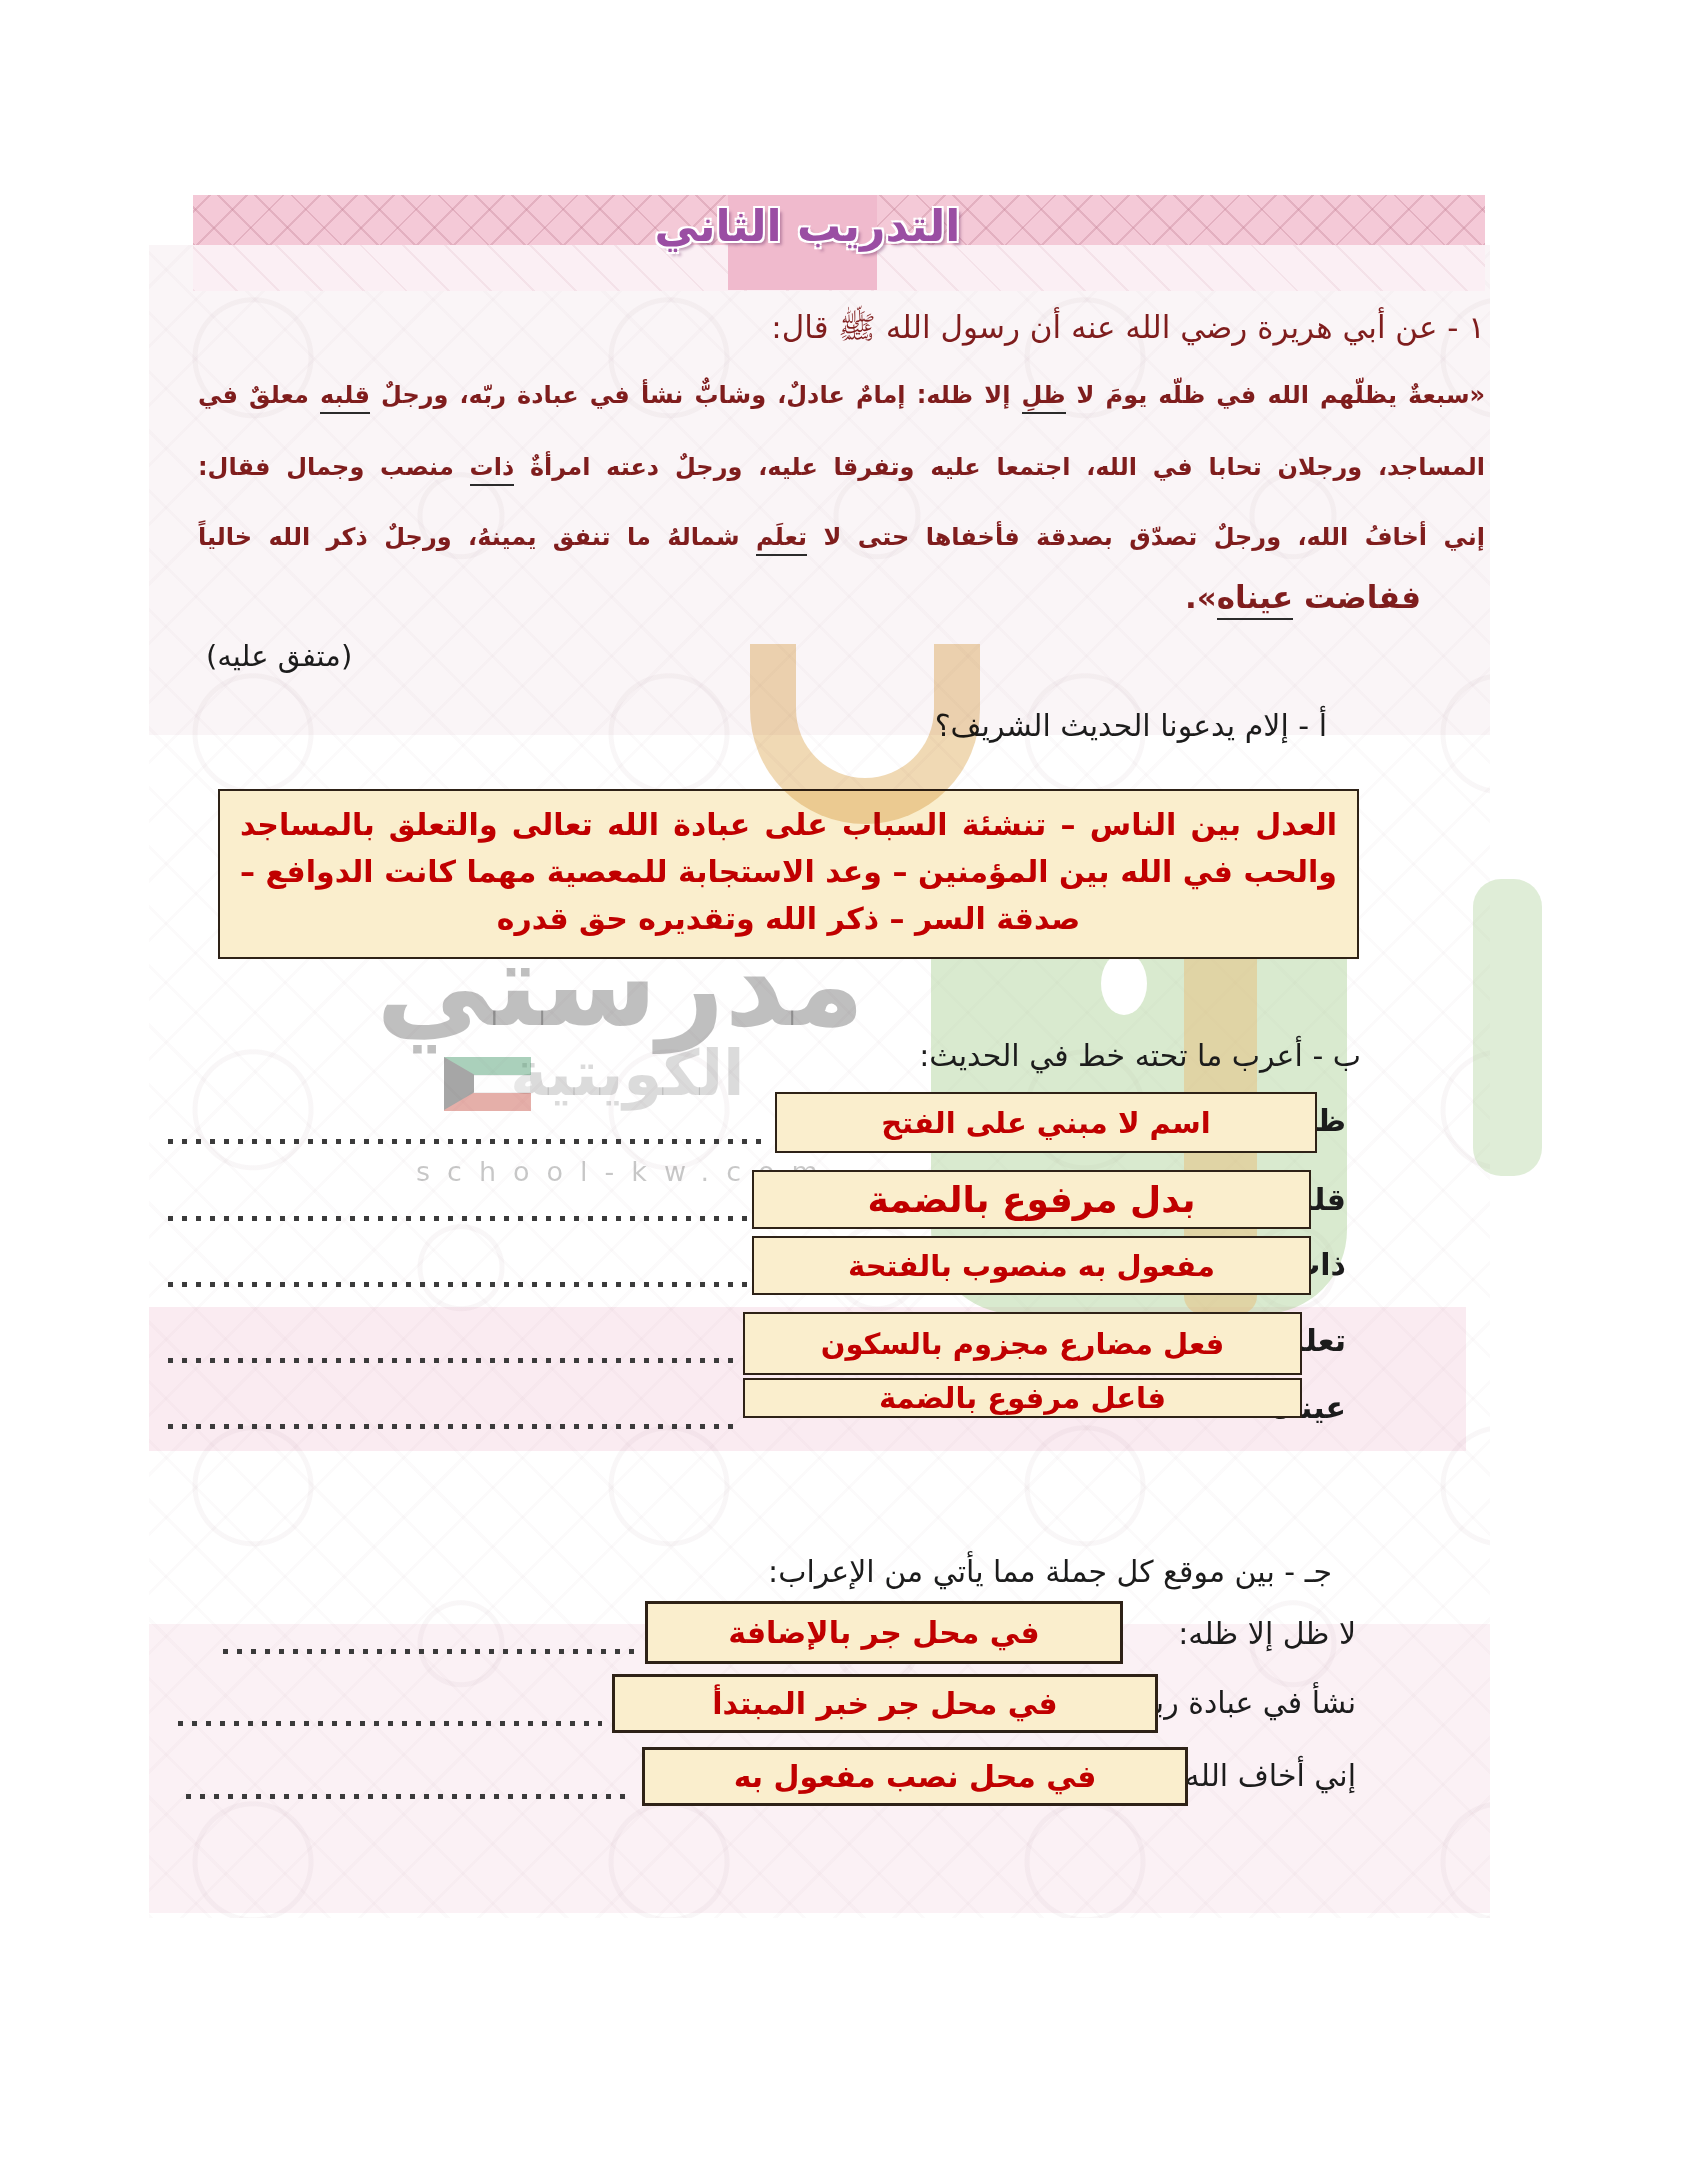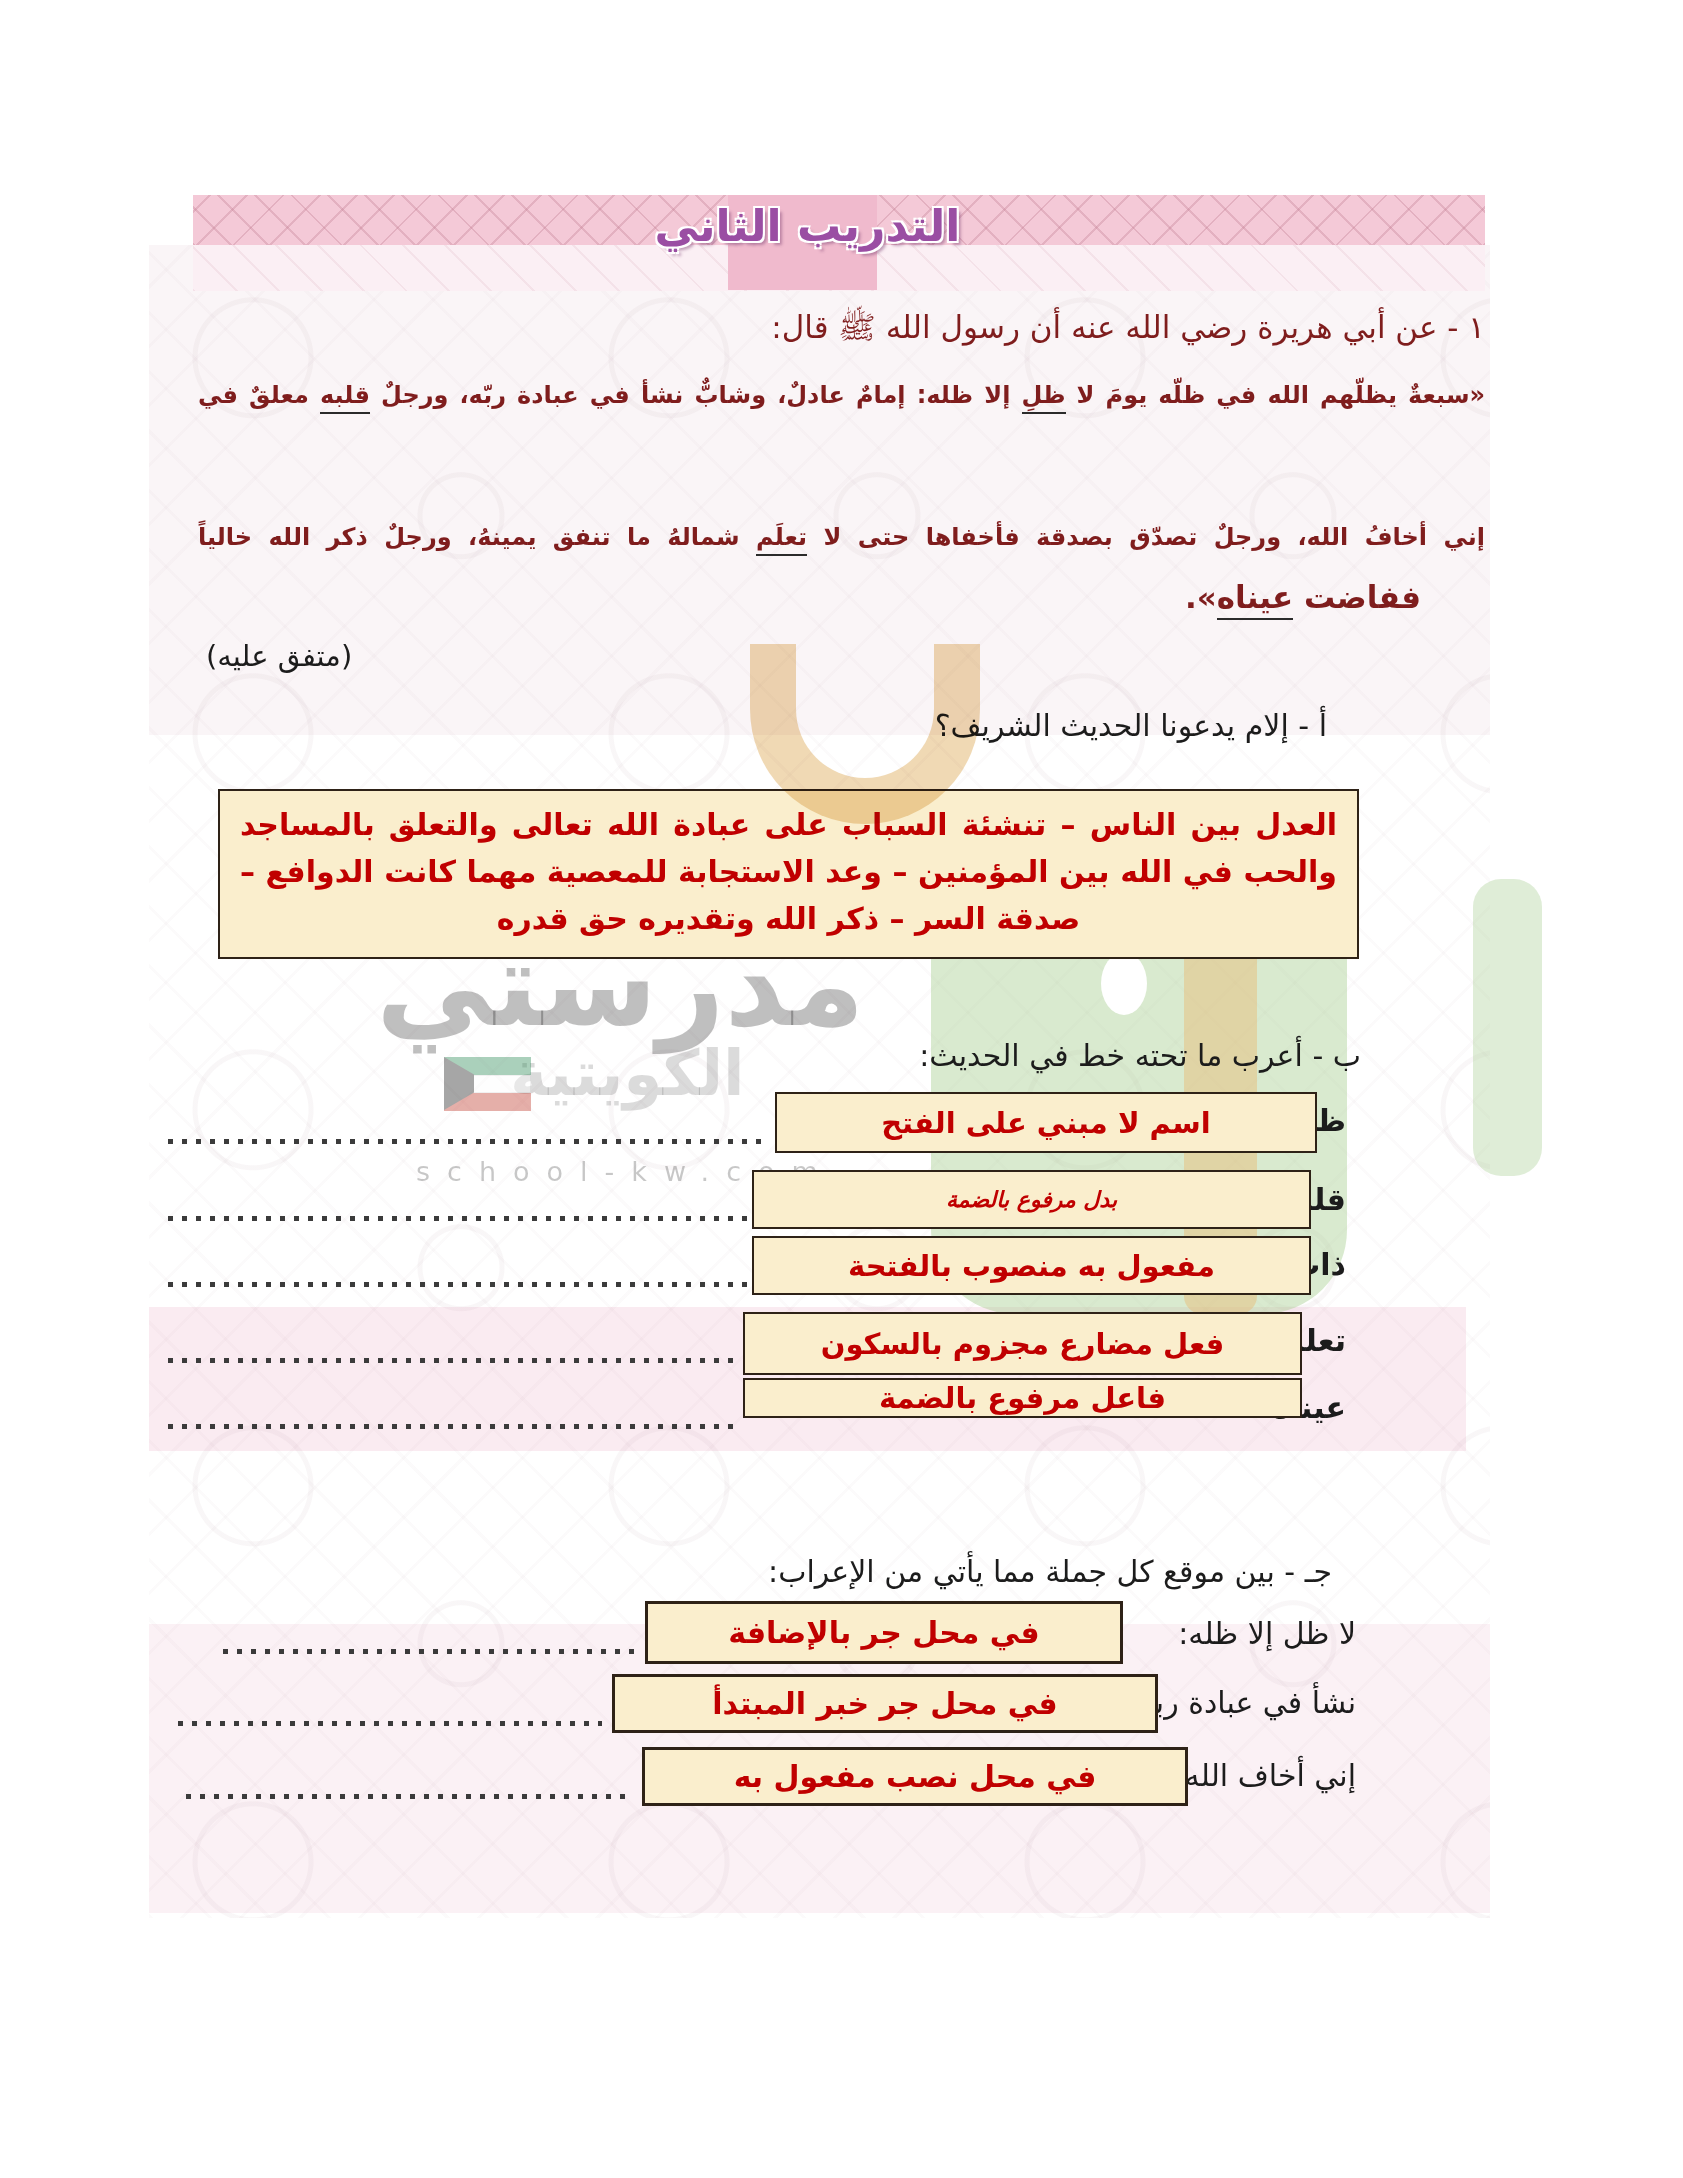--- a/index.html
+++ b/index.html
@@ -93,20 +93,21 @@
 
   <div class="banner-top"></div>
   <div class="banner-bottom"></div>
   <div class="banner-center"></div>
   <div class="page-title">التدريب الثاني</div>
 
   <div class="hadith-intro ar">١ - عن أبي هريرة رضي الله عنه أن رسول الله ﷺ قال:</div>
 
   <div class="hadith-line ar" style="top:381px;"><span>«سبعةٌ يظلّهم الله في ظلّه يومَ لا </span><span class="u">ظلِ</span><span> إلا ظله: إمامٌ عادلٌ، وشابٌّ نشأ في عبادة ربّه، ورجلٌ </span><span class="u">قلبه</span><span> معلقٌ في</span></div>
 
+  <div class="hadith-line ar" style="top:453px;"><span>المساجد، ورجلان تحابا في الله، اجتمعا عليه وتفرقا عليه، ورجلٌ دعته امرأةٌ </span><span class="u">ذات</span><span> منصب وجمال فقال:</span></div>
 
   <div class="hadith-line ar" style="top:523px;"><span>إني أخافُ الله، ورجلٌ تصدّق بصدقة فأخفاها حتى لا </span><span class="u">تعلَم</span><span> شمالهُ ما تنفق يمينهُ، ورجلٌ ذكر الله خالياً</span></div>
 
   <div class="hadith-end ar"><span>ففاضت </span><span class="u">عيناه</span><span>».</span></div>
 
   <div class="attribution">(متفق عليه)</div>
 
   <div class="q-label ar" style="right:356px;top:708px;">أ - إلام يدعونا الحديث الشريف؟</div>
   <div class="ansbox ansbox-a" style="left:218px;top:789px;width:1141px;height:170px;">
     <span class="red">العدل بين الناس – تنشئة السباب على عبادة الله تعالى والتعلق بالمساجد والحب في الله بين المؤمنين – وعد الاستجابة للمعصية مهما كانت الدوافع – صدقة السر – ذكر الله وتقديره حق قدره</span>
@@ -117,21 +118,21 @@
   <div class="q-label ar" style="right:322px;top:1038px;">ب - أعرب ما تحته خط في الحديث:</div>
 
   <div class="term" style="right:337px;top:1103px;">ظل:</div>
   <div class="ansbox" style="left:775px;top:1092px;width:542px;height:61px;">
       <span class="red" style="font-size:29px;">اسم لا مبني على الفتح</span>
     </div>
   <div class="dots" style="left:168px;top:1139px;width:602px;"></div>
 
   <div class="term" style="right:337px;top:1182px;">قلبه:</div>
   <div class="ansbox" style="left:752px;top:1170px;width:559px;height:59px;">
-      <span class="red" style="font-size:22px;font-style:italic;">بدل مرفوع بالضمة</span>
+      <span class="red" style="font-size:36px;">بدل مرفوع بالضمة</span>
     </div>
   <div class="dots" style="left:168px;top:1216px;width:579px;"></div>
 
   <div class="term" style="right:337px;top:1247px;">ذات:</div>
   <div class="ansbox" style="left:752px;top:1236px;width:559px;height:59px;">
       <span class="red" style="font-size:29px;">مفعول به منصوب بالفتحة</span>
     </div>
   <div class="dots" style="left:168px;top:1282px;width:579px;"></div>
 
   <div class="term" style="right:337px;top:1323px;">تعلم:</div>

